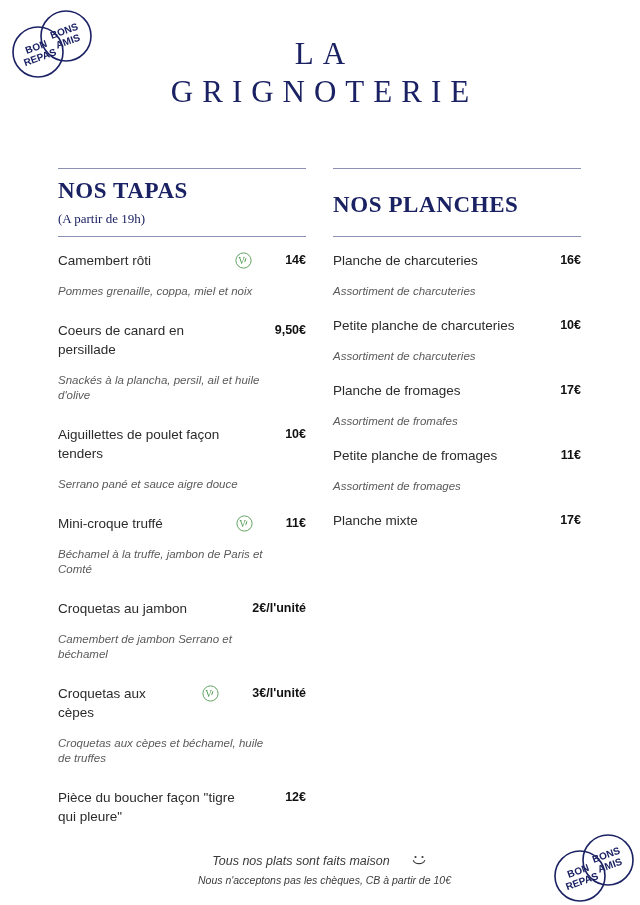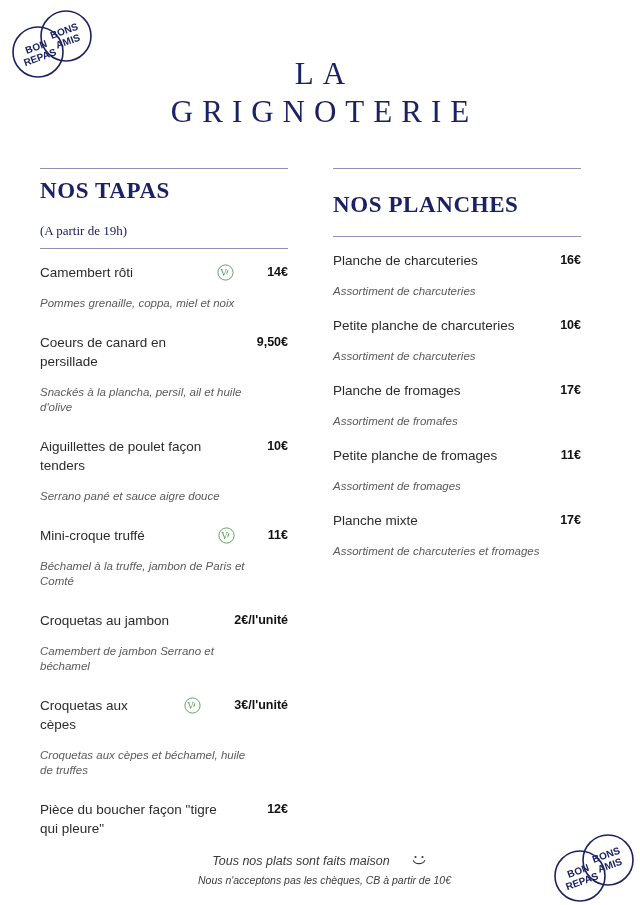--- a/index.html
+++ b/index.html
@@ -23,21 +23,21 @@
     height: 72px;
   }
   .logo.top-left { left: 6px; top: 8px; }
   .logo.bottom-right { left: 548px; top: 832px; }
   .logo svg { display: block; width: 100%; height: 100%; }
 
   
   .title-block {
     position: absolute;
     left: 0;
-    top: 56px;
+    top: 36px;
     width: 640px;
     text-align: center;
     color: #1b2263;
     font-family: "Liberation Serif", serif;
   }
   .title-line1 {
     font-size: 31px;
     letter-spacing: 9px;
     line-height: 36px;
     text-indent: 9px;
@@ -47,21 +47,21 @@
     letter-spacing: 9px;
     line-height: 40px;
     text-indent: 9px;
   }
 
   
   .col {
     position: absolute;
     top: 168px;
   }
-  .col-left  { left: 40px;  width: 248px; }
+  .col-left  { left: 58px;  width: 248px; }
   .col-right { left: 333px; width: 248px; }
 
   .rule {
     height: 1px;
     background: #8c90b4;
     width: 100%;
   }
   .section-head {
     color: #1b2263;
     font-family: "Liberation Serif", serif;
@@ -69,21 +69,21 @@
   .section-title {
     font-size: 23px;
     font-weight: bold;
     letter-spacing: 0.6px;
     line-height: 26px;
     margin: 9px 0 0 0;
   }
   .section-sub {
     font-size: 13px;
     line-height: 16px;
-    margin: 19px 0 0 0;
+    margin: 7px 0 0 0;
   }
   .head-left .section-head { padding-bottom: 9px; }
   .head-right .section-head { padding: 14px 0 18px 0; }
 
   .items { margin-top: 14px; }
   .item { margin-bottom: 18px; }
   .item-row {
     display: flex;
     align-items: flex-start;
     justify-content: space-between;
@@ -305,21 +305,20 @@
         <div class="item-price">11€</div>
       </div>
       <div class="item-desc">Assortiment de fromages</div>
     </div>
 
     <div class="item">
       <div class="item-row">
         <div class="item-name">Planche mixte</div>
         <div class="item-price">17€</div>
       </div>
-      <div class="item-desc">Assortiment de charcuteries et fromages</div>
     </div>
 
   </div>
 </div>
 
 <div class="footer">
   <div class="footer-line1">
     <span>Tous nos plats sont faits maison</span>
     <span>
       <svg class="smiley" width="18" height="14" viewBox="0 0 18 14" xmlns="http://www.w3.org/2000/svg">

